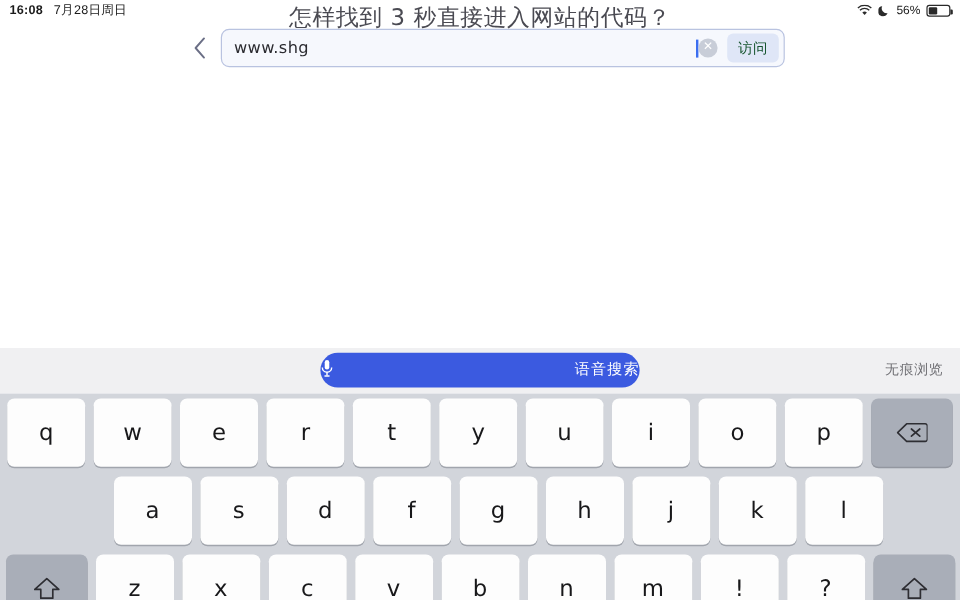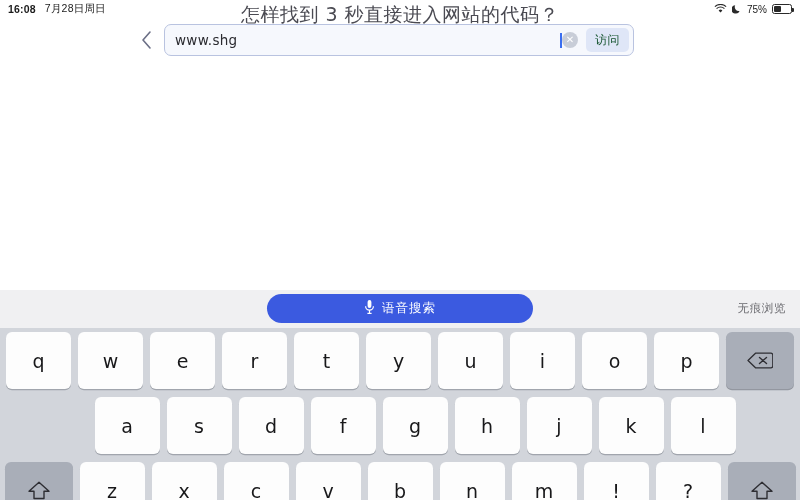--- a/index.html
+++ b/index.html
@@ -52,21 +52,21 @@
     font-size: 19px;
     color: #4a4a52;
     letter-spacing: .5px;
     z-index: 30;
     font-family: "DejaVu Sans", "Liberation Sans", sans-serif;
     white-space: nowrap;
   }
 
   
   .urlrow {
-    position: absolute; top: 20px; left: 134px;
+    position: absolute; top: 20px; left: 154px;
     width: 500px; height: 40px;
     display: flex; align-items: center;
     z-index: 20;
   }
   .back-btn {
     width: 24px; height: 34px;
     display: flex; align-items: center; justify-content: center;
     flex: none;
     color: #6b6f86;
   }
@@ -133,21 +133,21 @@
     background: #f0f0f2;
     display: flex; align-items: center;
     z-index: 10;
   }
   .voice-btn {
     position: absolute; left: 267px; top: 4px;
     width: 266px; height: 29px;
     border-radius: 15px;
     background: #3b5ae0;
     color: #ffffff;
-    display: flex; align-items: center; justify-content: center;
+    display: flex; align-items: center; justify-content: space-between;
     gap: 7px;
     font-size: 12.5px;
     letter-spacing: 1px;
     font-family: "DejaVu Sans", "Liberation Sans", sans-serif;
   }
   .incognito {
     position: absolute; right: 14px; top: 11px;
     font-size: 11.5px;
     color: #6d6d72;
     letter-spacing: .6px;
@@ -219,21 +219,21 @@
           <path d="M6.5 8.6 L4.6 6.5 a2.7 2.7 0 0 1 3.8 0 Z" fill="#2a2a2a"></path>
           <path d="M2.6 4.6 a5.6 5.6 0 0 1 7.8 0" stroke="#2a2a2a" stroke-width="1.1" fill="none"></path>
           <path d="M0.9 2.6 a8.2 8.2 0 0 1 11.2 0" stroke="#2a2a2a" stroke-width="1.1" fill="none"></path>
         </svg>
       </span>
       <span class="ico">
         <svg width="10" height="10" viewBox="0 0 10 10">
           <path d="M7.6 6.9 A4 4 0 0 1 3.2 1.2 A4.2 4.2 0 1 0 7.6 6.9 Z" fill="#2a2a2a"></path>
         </svg>
       </span>
-      <span>75%</span>
+      <span>56%</span>
       <span class="batt">
           <i></i>
         </span>
     </div>
   </div>
 
   <div class="title-overlay">怎样找到 3 秒直接进入网站的代码？</div>
 
   <div class="urlrow">
     <div class="back-btn">

